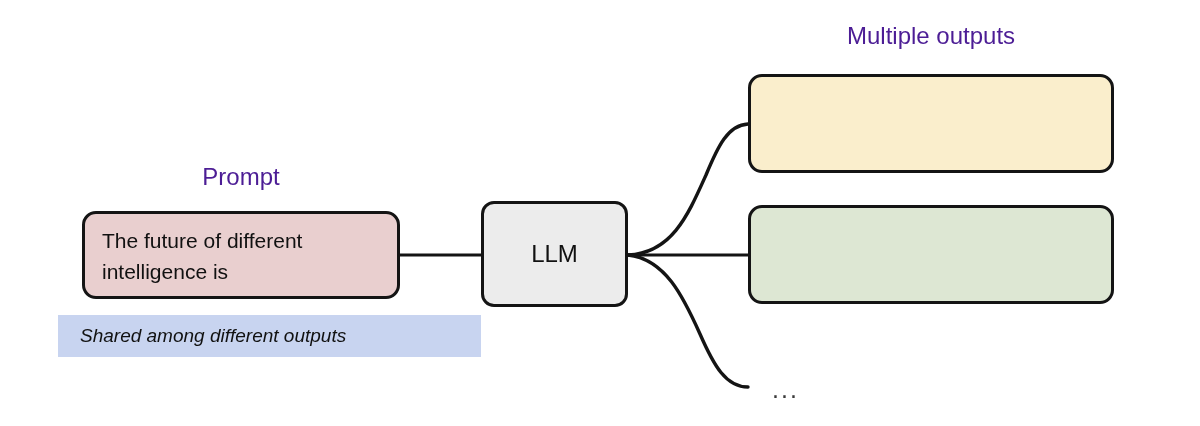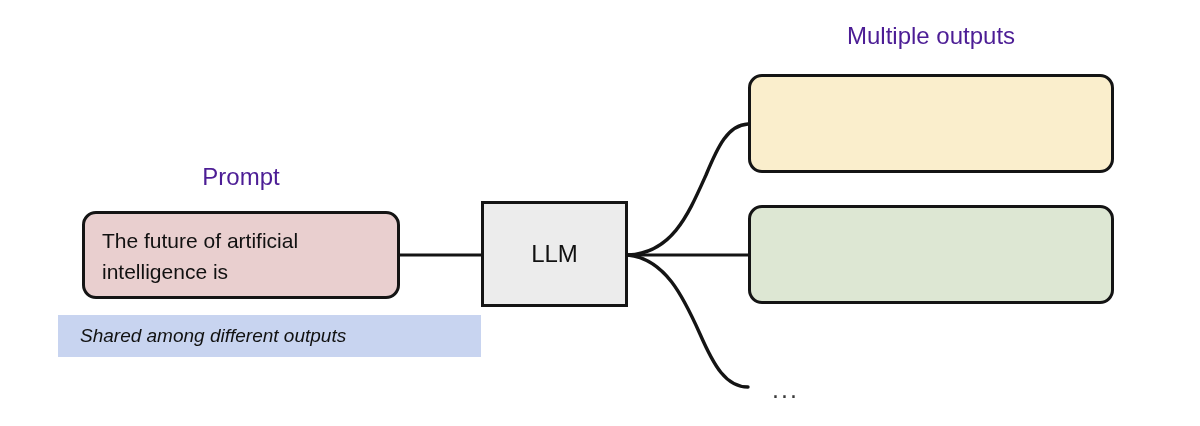--- a/index.html
+++ b/index.html
@@ -80,20 +80,21 @@
 
   #llm-box {
     left: 481px;
     top: 201px;
     width: 147px;
     height: 106px;
     background: #ececec;
     display: flex;
     align-items: center;
     justify-content: center;
+    border-radius: 13px;
   }
   #llm-box .box-text {
     font-size: 24px;
     line-height: 28px;
     color: #111111;
   }
 
   #output-box-1 {
     left: 748px;
     top: 74px;
@@ -155,21 +156,21 @@
     <path d="M 628 255 L 748 255" fill="none" stroke="#141414" stroke-width="3" stroke-linecap="butt"></path>
 
     <path d="M 628 255 C 665 259 683 296 700 334 C 714 366 726 387 748 387" fill="none" stroke="#141414" stroke-width="3.4" stroke-linecap="round"></path>
   </svg>
 
   <div class="caption" id="prompt-caption">Prompt</div>
 
   <div class="caption" id="outputs-caption">Multiple outputs</div>
 
   <div class="node-box rounded" id="prompt-box">
-    <div class="box-text">The future of artificial intelligence is</div>
+    <div class="box-text">The future of different intelligence is</div>
   </div>
 
   <div class="node-box" id="llm-box">
     <div class="box-text">LLM</div>
   </div>
 
   <div class="node-box rounded" id="output-box-1">
     <div class="box-text"></div>
   </div>
 

